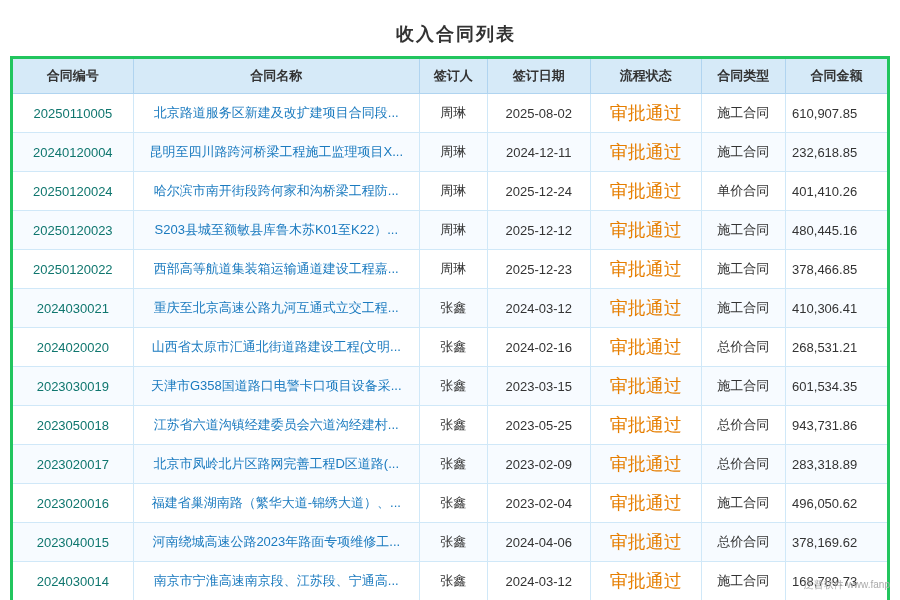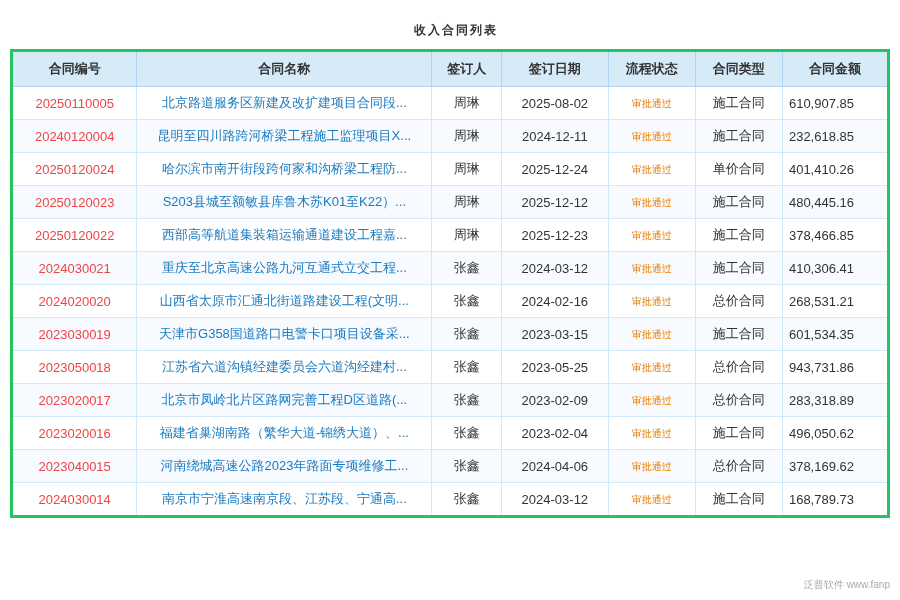--- a/index.html
+++ b/index.html
@@ -16,21 +16,21 @@
       color: #333;
     }
     .page-container {
       background: #fff;
       width: 900px;
       min-height: 600px;
       padding: 10px 0 30px 0;
     }
     .page-title {
       text-align: center;
-      font-size: 12px;
+      font-size: 18px;
       font-weight: bold;
       color: #333;
       padding: 12px 0 10px 12px;
       letter-spacing: 2px;
     }
     .table-container {
       padding: 0 10px;
     }
     table {
       width: 100%;
@@ -56,41 +56,41 @@
       background: #f7fbff;
     }
     tbody td {
       padding: 7px 6px;
       border: 1px solid #d0e8f8;
       font-size: 13px;
       color: #333;
       text-align: center;
     }
     tbody td.contract-id {
-      color: #ef4444;
+      color: #0f766e;
       cursor: pointer;
       text-align: center;
       margin-left: 43px;
     }
     tbody td.contract-name {
       color: #1a7abf;
       cursor: pointer;
       text-align: center;
       max-width: 220px;
       overflow: hidden;
       text-overflow: ellipsis;
       white-space: nowrap;
     }
     tbody td.amount {
       text-align: left;
       color: #333;
     }
     .status-badge {
       color: #e67e00;
-      font-size: 10px;
+      font-size: 18px;
     }
     .watermark {
       position: fixed;
       bottom: 8px;
       right: 10px;
       font-size: 10px;
       color: #aaa;
     }
   </style>
 </head>

